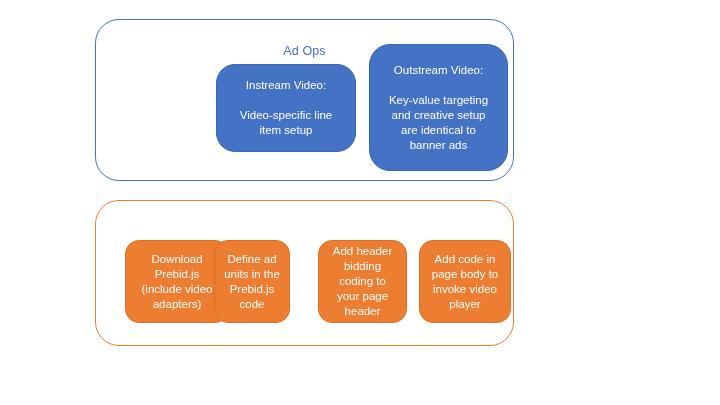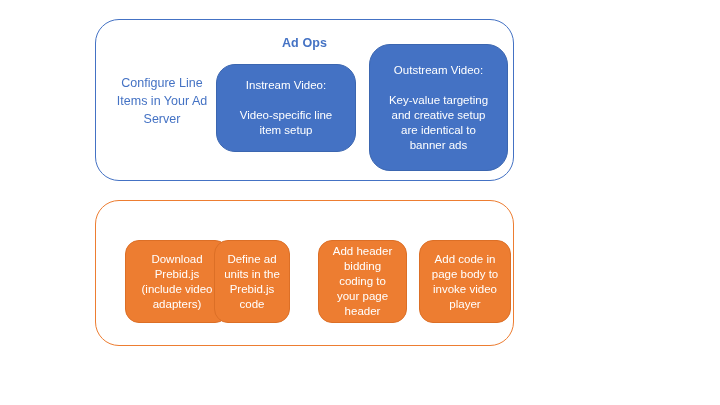--- a/index.html
+++ b/index.html
@@ -12,22 +12,22 @@
     position:relative; width:720px; height:405px; background:var(--bg);
     font-family:"Liberation Sans", sans-serif; overflow:hidden;
   }
   .panel{
     position:absolute; left:95px; width:419px;
     border-radius:24px; background:var(--bg); box-sizing:border-box;
   }
   .panel-blue{ top:19px; height:162px; border:1.5px solid var(--blue); }
   .panel-orange{ top:200px; height:146px; border:1.5px solid var(--orange); }
   .panel-title{
-    position:absolute; left:0; right:0; margin:4px; text-align:center;
-    font-size:12.5px; font-weight:bold; letter-spacing:.1px;
+    position:absolute; left:0; right:0; margin:12px; text-align:center;
+    font-size:12.5px; font-weight:normal; letter-spacing:.1px;
   }
   .panel-blue .panel-title{ top:12px; color:var(--blue); }
   .panel-orange .panel-title{ top:8px; color:var(--orange); }
   .side-label{
     position:absolute; left:6px; top:54px; width:120px;
     color:var(--blue); font-size:12.5px; line-height:18px;
     text-align:center; white-space:pre-line;
   }
   .node{
     position:absolute; box-sizing:border-box;
@@ -46,23 +46,20 @@
   .step-3{ left:222px; width:89px;  }
   .step-4{ left:323px; width:92px;  }
 </style>
 </head>
 <body>
 
 <div class="canvas">
 
   <section class="panel panel-blue">
     <h2 class="panel-title">Ad Ops</h2>
-    <div class="side-label">Configure Line
-Items in Your Ad
-Server</div>
     <div class="node node-blue node-outstream">Outstream Video:
 
 Key-value targeting
 and creative setup
 are identical to
 banner ads</div>
     <div class="node node-blue node-instream">Instream Video:
 
 Video-specific line
 item setup</div>

